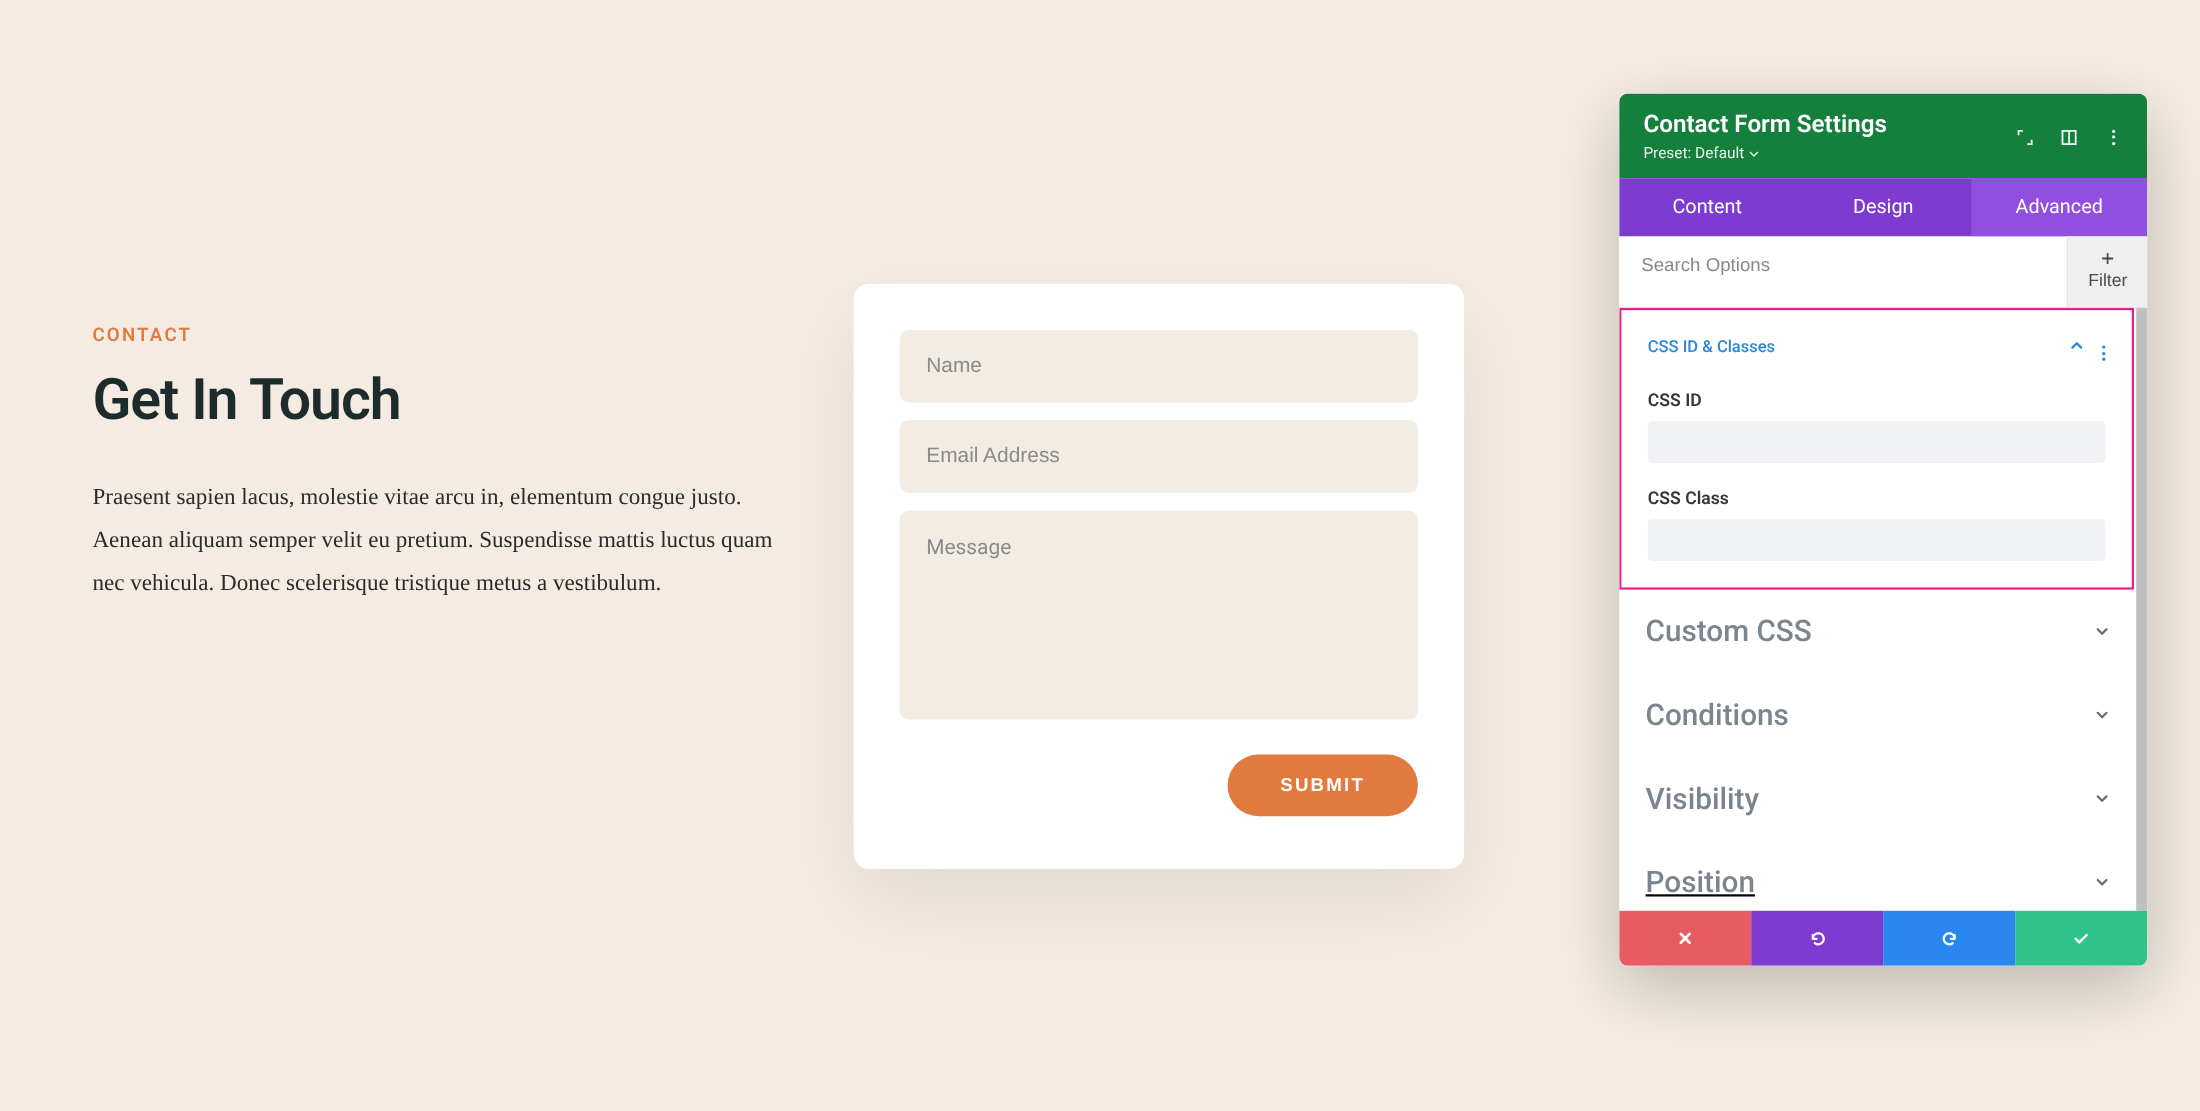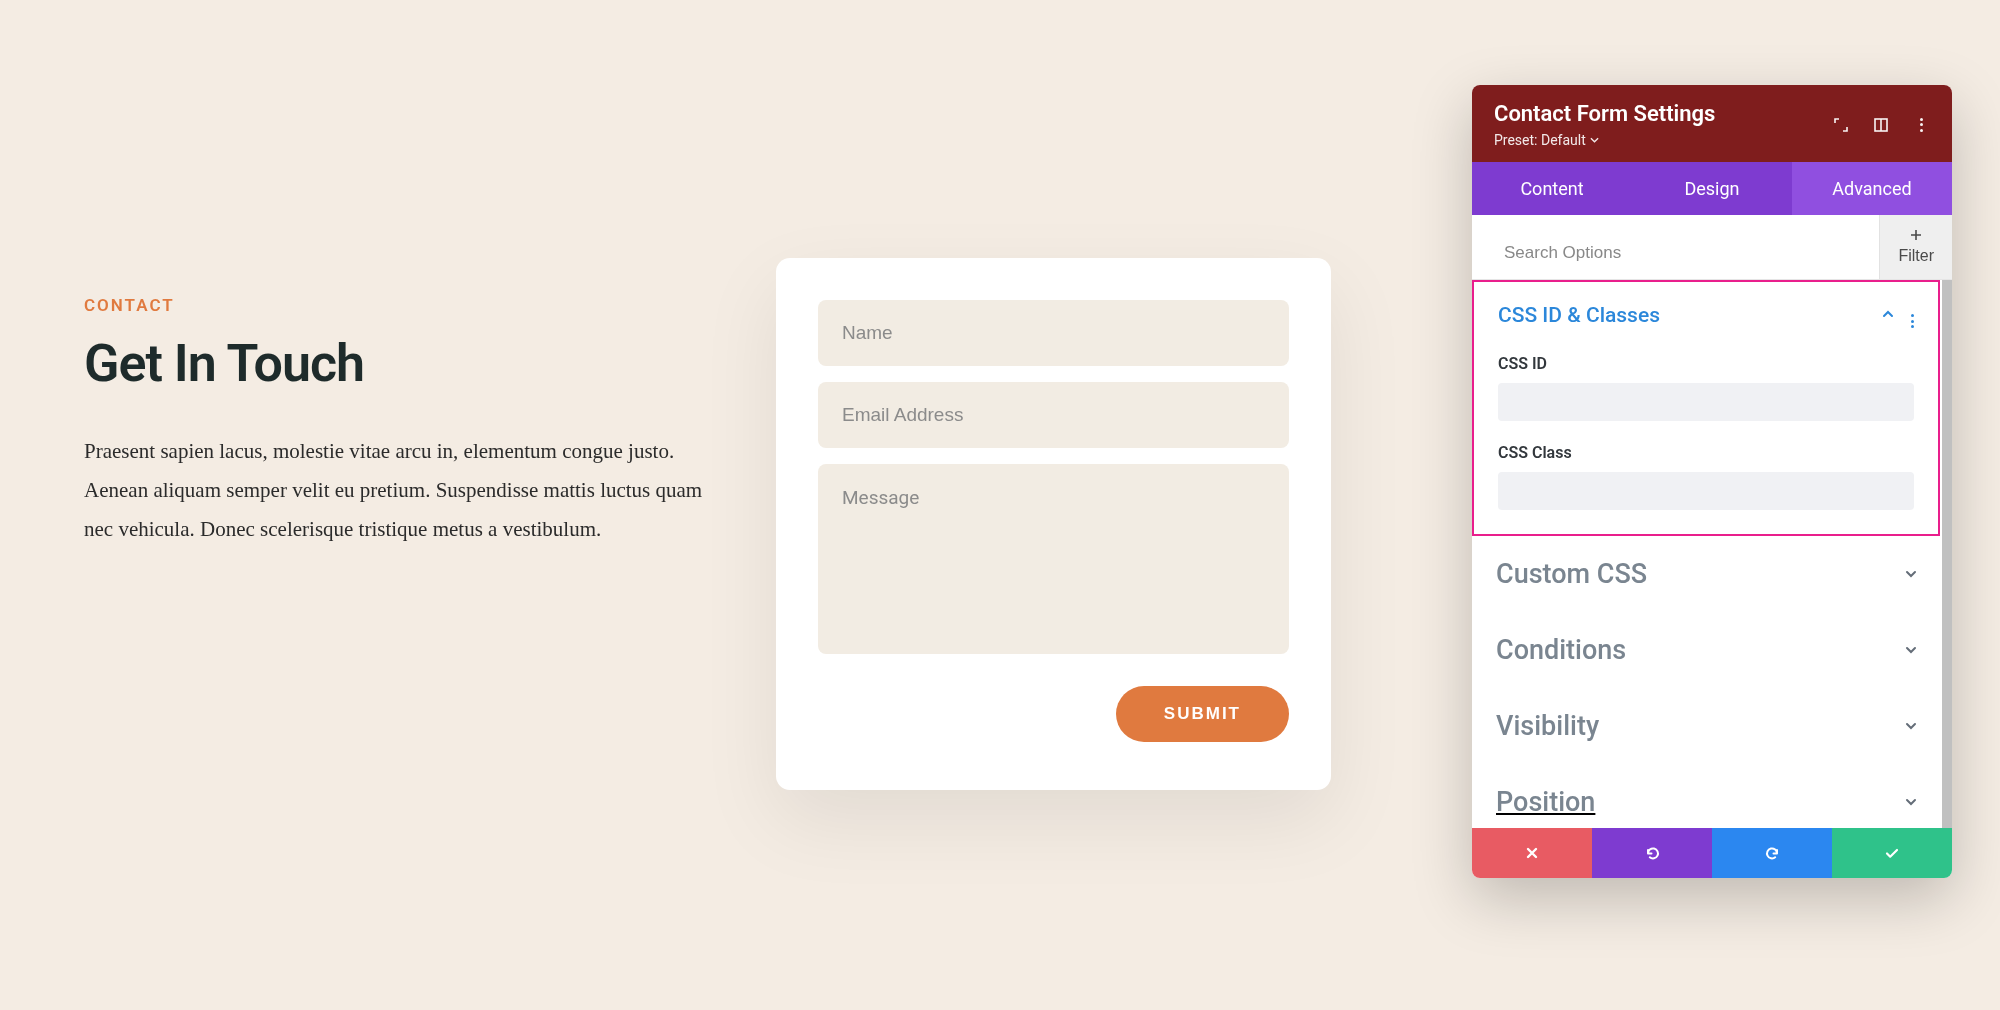--- a/index.html
+++ b/index.html
@@ -85,21 +85,21 @@
   top: 85px;
   width: 480px;
   background: #fff;
   border-radius: 8px;
   box-shadow: 0 20px 60px rgba(0,0,0,0.22);
   overflow: hidden;
   display:flex;
   flex-direction:column;
 }
 .panel-header {
-  background: #7f1d1d;
+  background: #15803d;
   color: #fff;
   padding: 16px 22px 14px 22px;
   display:flex;
   align-items:center;
   justify-content:space-between;
 }
 .panel-header-left { display:flex; flex-direction:column; gap:6px; }
 .panel-title { font-size: 22px; font-weight: 600; }
 .panel-preset { font-size: 14px; opacity: 0.9; display:flex; align-items:center; gap:4px; cursor:pointer; }
 .panel-header-icons { display:flex; gap: 22px; align-items:center; }
@@ -114,24 +114,23 @@
   text-align:center;
   color:#fff;
   padding: 16px 0;
   font-size: 18px;
   cursor:pointer;
 }
 .tab.active { background: #904fe0; }
 
 .search-row {
   display:flex;
-  align-items:flex-end;
+  align-items:flex-start;
   background:#fff;
   border-bottom:1px solid #e5e5e5;
-  padding-left:12px;
 }
 .search-input {
   flex:1;
   border:none;
   padding: 16px 20px;
   font-size: 17px;
   color:#444;
   background:transparent;
 }
 .search-input::placeholder { color:#888; }
@@ -159,21 +158,21 @@
   border: 2px solid #e91e8c;
   margin: 0 2px 0 0;
 }
 .section-header {
   display:flex;
   align-items:center;
   justify-content:space-between;
   padding: 20px 24px 16px 24px;
   cursor:pointer;
 }
-.section-title { font-size: 21px; font-weight:500; }
+.section-title { font-size: 15px; font-weight:500; }
 .section-title.active { color:#2b87da; }
 .section-title.inactive { color:#7a8590; }
 .section-icons { display:flex; gap:14px; align-items:center; color:#2b87da; }
 .chev { width:16px; height:16px; display:inline-flex; }
 
 .section-body { padding: 0 24px 24px 24px; }
 .flabel { font-size:16px; font-weight:600; color:#32373c; margin: 10px 0 10px 0; }
 .finput {
   width:100%;
   background:#f0f1f4;

